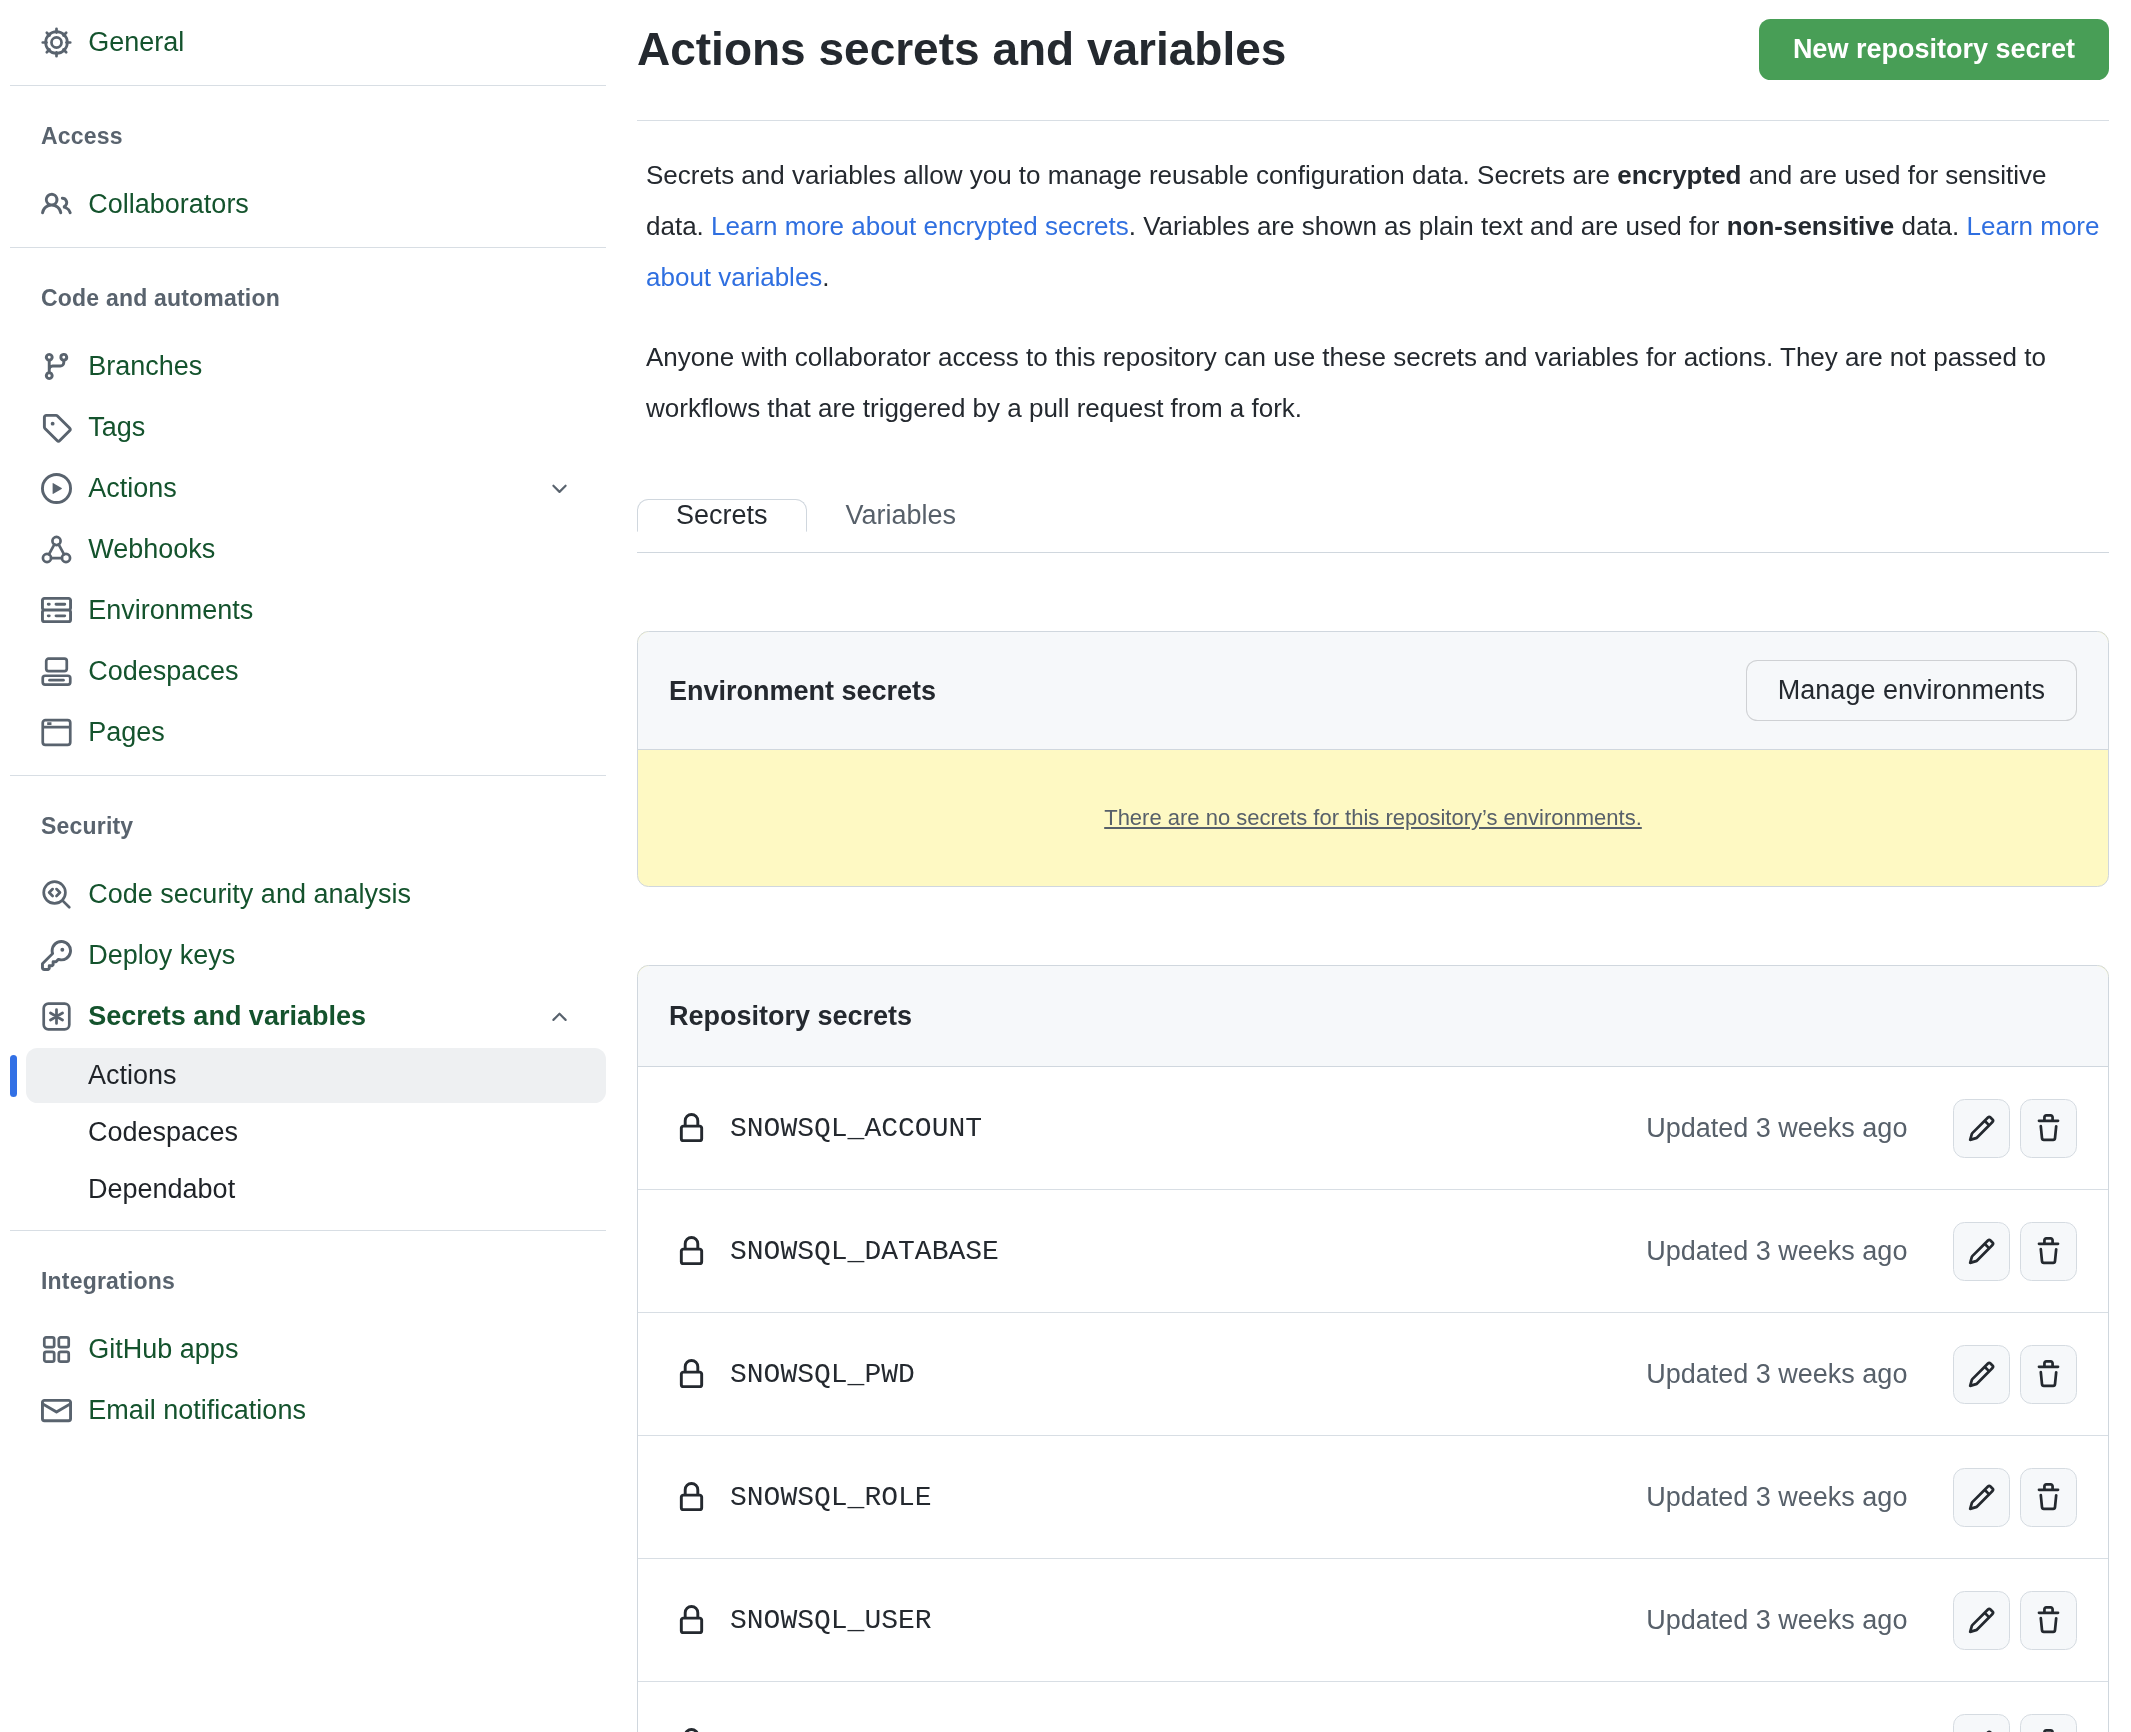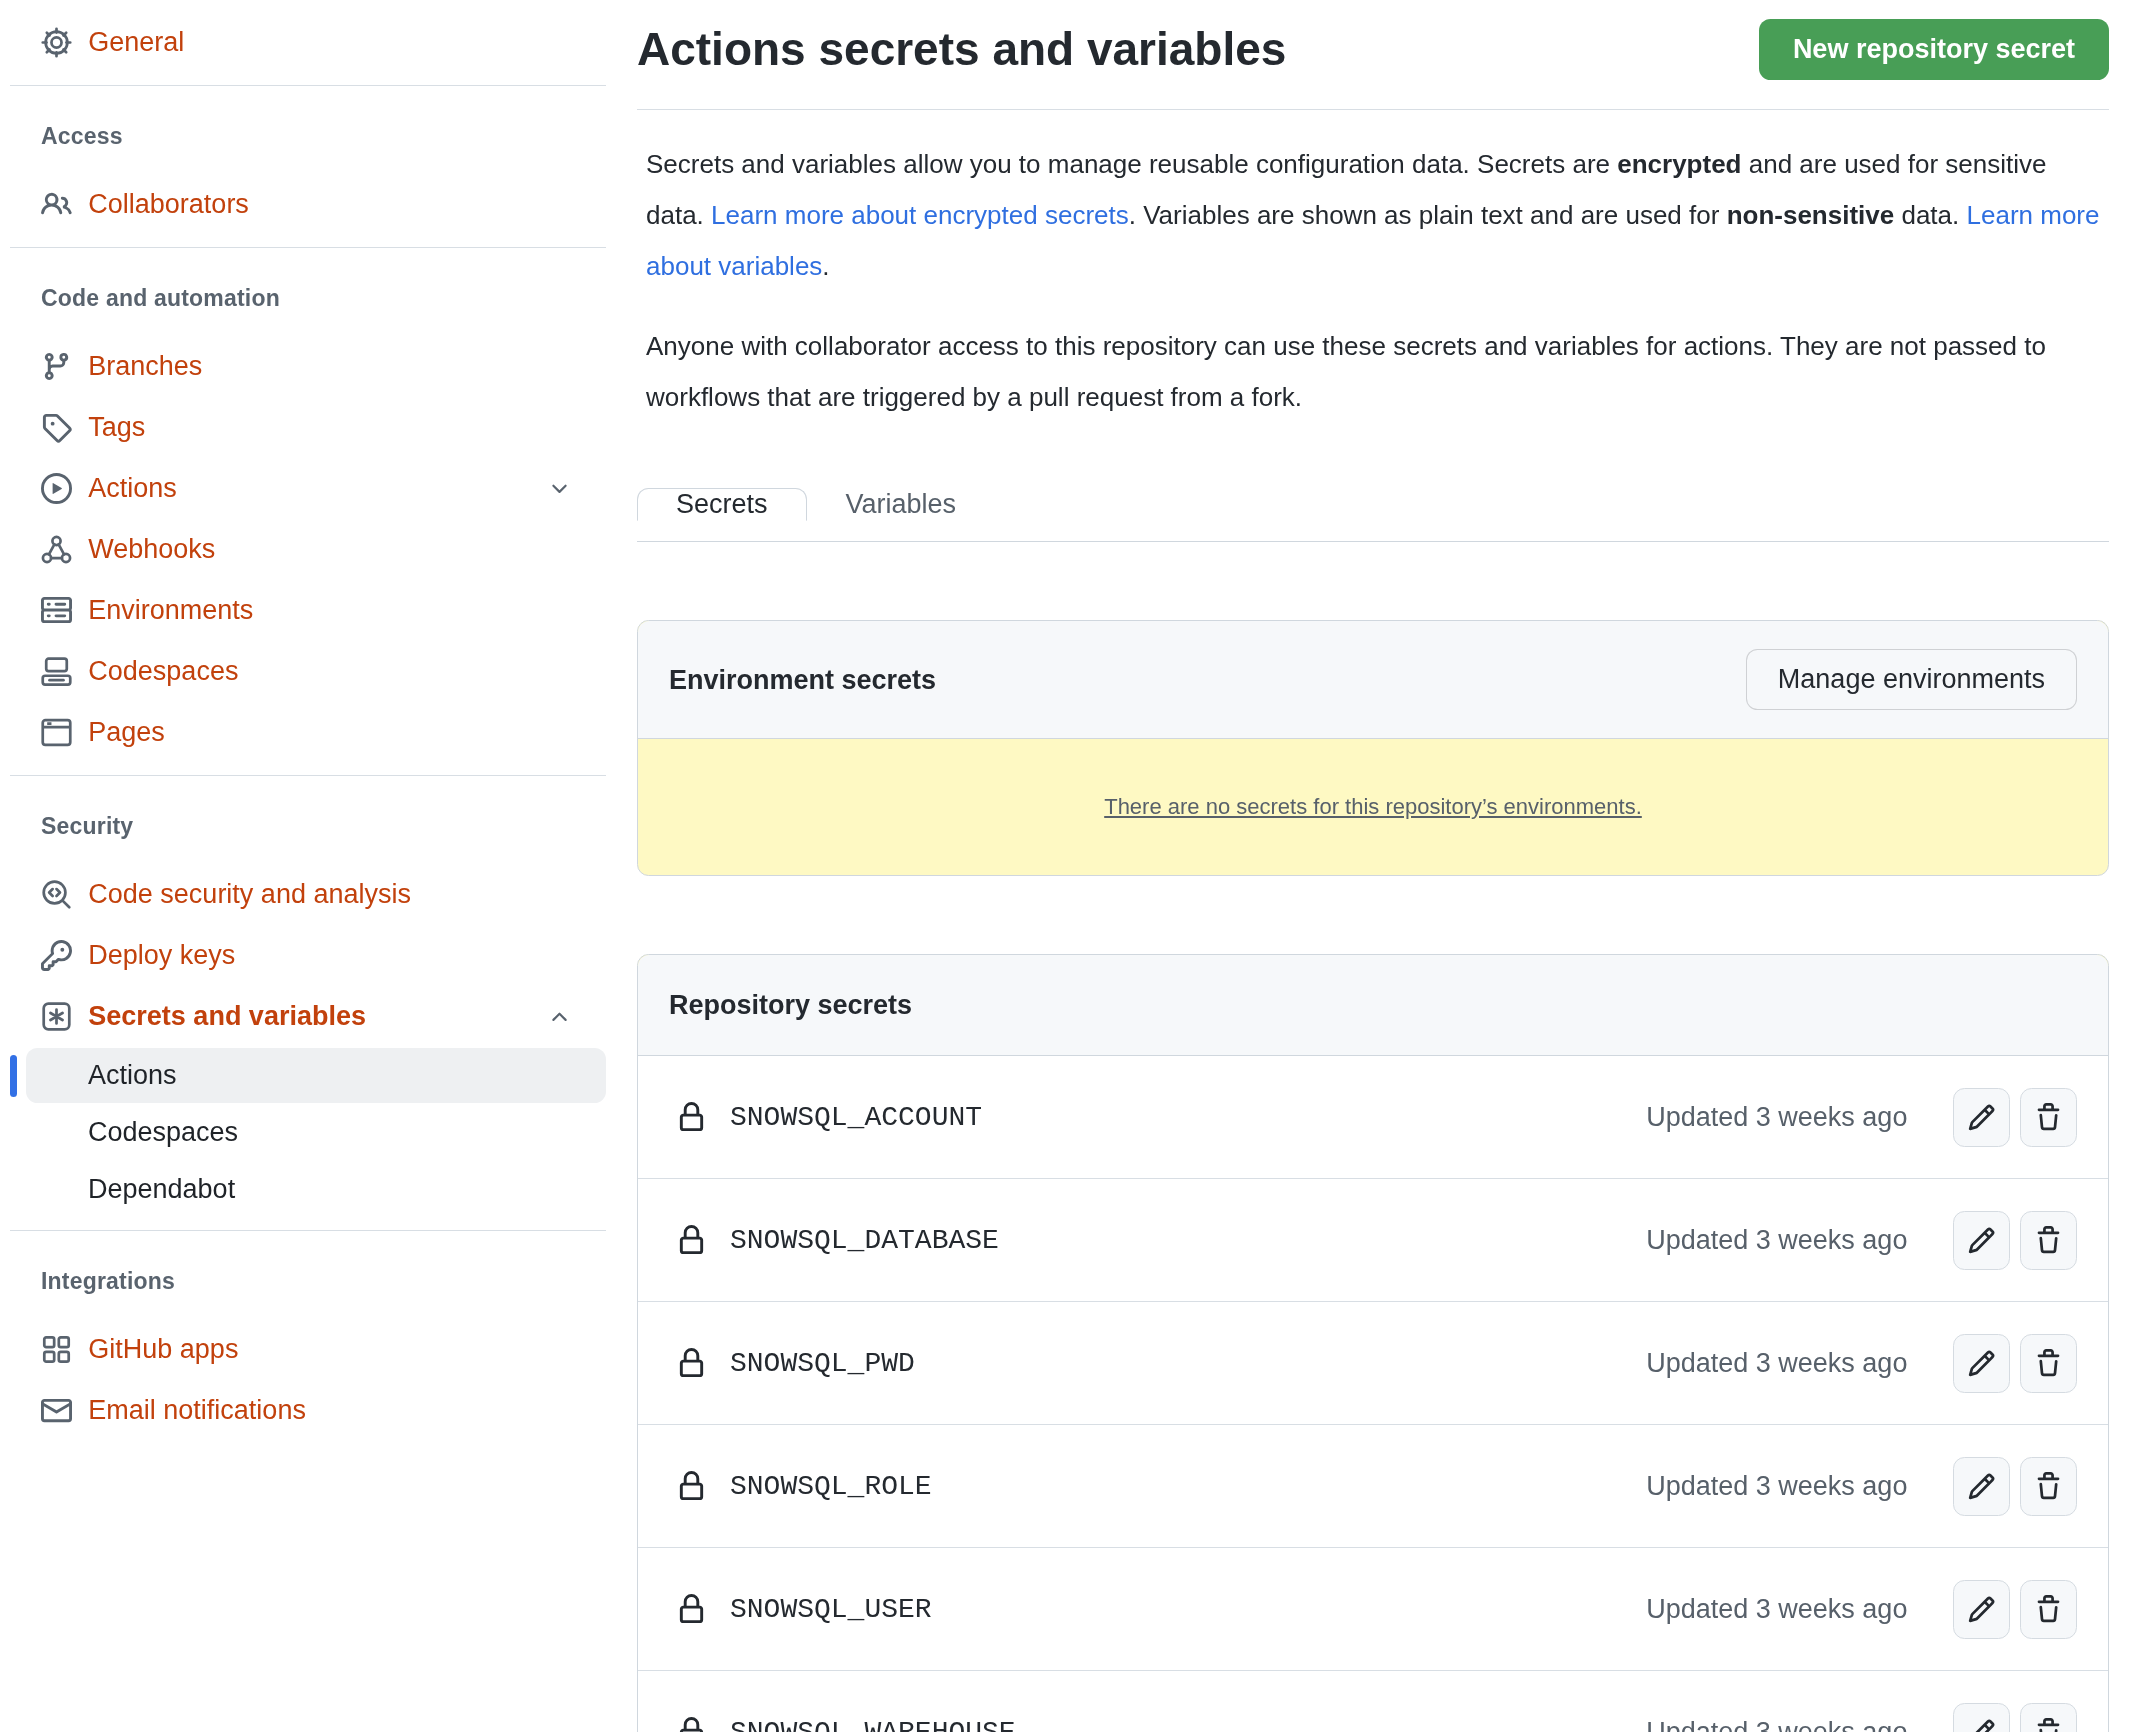--- a/index.html
+++ b/index.html
@@ -9,36 +9,36 @@
     color:var(--text,#24292f);
     -webkit-font-smoothing:antialiased;
   }
   .page{width:2132px;height:1732px;overflow:hidden;display:flex;background:#fff;}
 
   
   .sidebar{width:614px;flex-shrink:0;padding-top:12.4px;box-sizing:border-box;}
   .sb-item{position:relative;height:61px;display:flex;align-items:center;cursor:pointer;}
   .sb-item .ic{width:31px;height:31px;margin-left:41px;color:var(--muted_text,#59636e);flex-shrink:0;}
   .sb-item .ic svg{display:block;width:31px;height:31px;}
-  .sb-item .lbl{margin-left:16.3px;font-size:27px;color:#c2410c;white-space:nowrap;}
+  .sb-item .lbl{margin-left:16.3px;font-size:27px;color:#14532d;white-space:nowrap;}
   .sb-item .lbl.bold{font-weight:600;}
   .chev{position:absolute;right:43px;top:50%;transform:translateY(-50%);color:#59636e;}
   .chev svg{display:block;width:23px;height:23px;}
   .sb-header{height:54px;margin-top:24px;margin-bottom:10.5px;display:flex;align-items:center;
     padding-left:41px;font-size:23px;font-weight:700;color:var(--muted_text,#59636e);letter-spacing:0.2px;}
   .sb-divider{height:1px;background:#d8dee4;margin:11.5px 0;margin-left:9.6px;width:596px;}
   .sb-sub{position:relative;height:57px;display:flex;align-items:center;cursor:pointer;}
   .sb-sub .lbl{margin-left:88px;font-size:27px;color:#1f2328;position:relative;z-index:1;}
   .sb-sub .pill{position:absolute;left:26px;right:7.6px;top:1px;bottom:1px;border-radius:11.5px;background:var(--selected_pill_bg,#eef0f2);}
   .sb-sub .bar{position:absolute;left:9.6px;top:50%;transform:translateY(-50%);width:7.6px;height:42px;border-radius:5.7px;background:var(--accent_blue,#3270e5);}
 
   
   .main{margin-left:23px;width:1472px;box-sizing:border-box;}
   .main-header{display:flex;justify-content:space-between;align-items:center;
-    padding-top:19px;padding-bottom:29px;border-bottom:1px solid #d8dee4;}
+    padding-top:19px;padding-bottom:40px;border-bottom:1px solid #d8dee4;}
   .page-title{font-size:46px;font-weight:600;color:#24292f;line-height:57px;}
   .btn-primary{height:61px;padding:0 34px;background:var(--green_button_bg,#489e56);color:#fff;
     font-size:27px;font-weight:600;border:none;border-radius:11.5px;cursor:pointer;
     font-family:inherit;display:flex;align-items:center;}
   .intro p{margin:29px 0 0 9px;font-size:26px;line-height:51px;color:#24292f;}
   a.link{color:var(--link_blue,#2f6fe0);text-decoration:none;cursor:pointer;}
   .intro strong{font-weight:700;}
 
   .tabnav{margin-top:44px;display:flex;border-bottom:1px solid var(--border,#d0d7de);height:74px;align-items:center;}
   .tab{display:flex;align-items:center;padding:0 38px;font-size:27px;color:#57606a;cursor:pointer;

